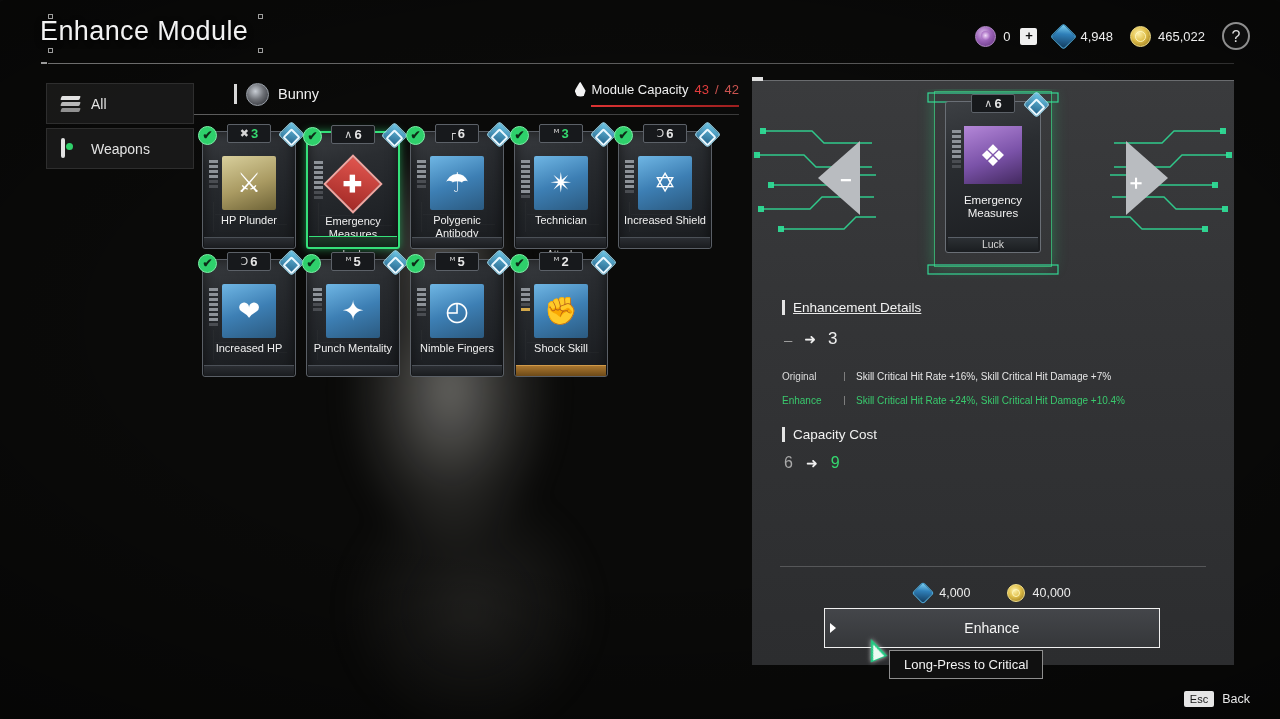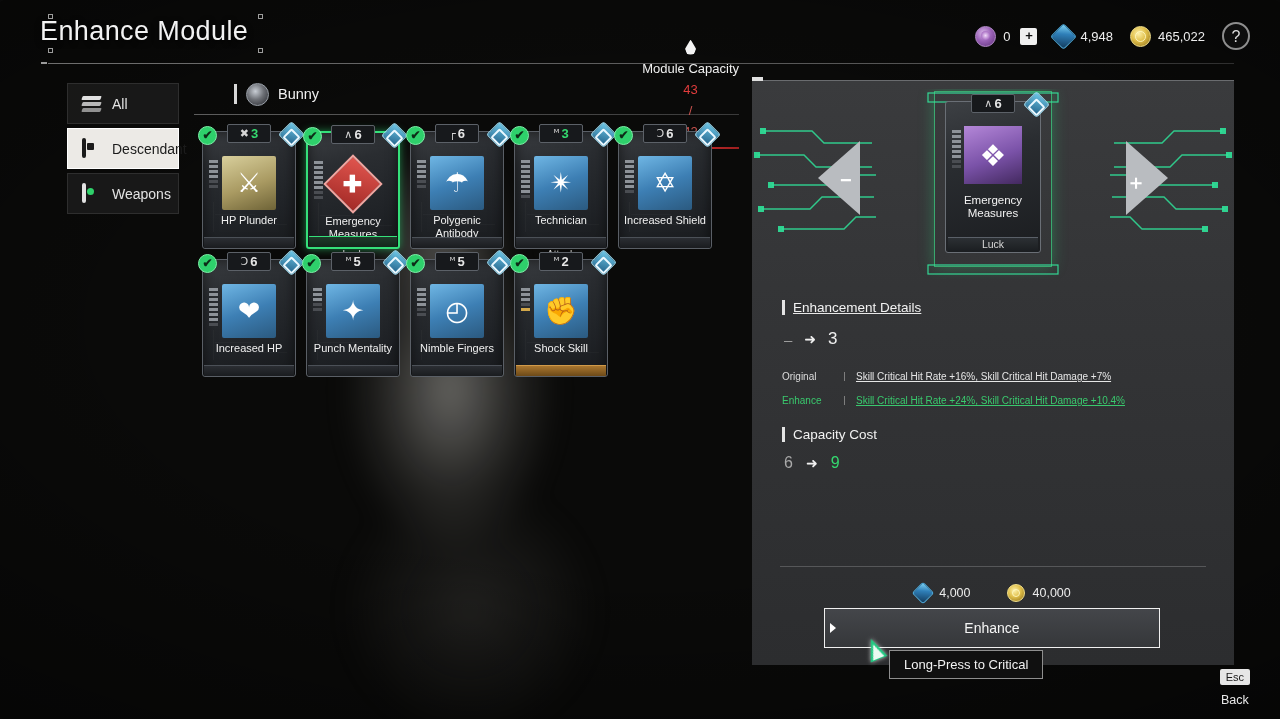--- a/index.html
+++ b/index.html
@@ -63,21 +63,21 @@
   .plus-btn {
     width:17px; height:17px; background:#f0f0f0; color:#111; border-radius:2px;
     font-size:13px; line-height:16px; text-align:center; font-weight:bold; margin-left:3px;
   }
   .help-btn {
     width:28px; height:28px; border-radius:50%; border:2px solid #8e8e8e;
     color:#dedede; font-size:16px; text-align:center; line-height:25px; background:rgba(20,20,20,.6);
   }
 
   
-  .sidebar { position:absolute; left:46px; top:83px; width:112px;margin-left:21px; }
+  .sidebar { position:absolute; left:46px; top:83px; width:148px; }
   .side-item {
     height:41px; margin-bottom:4px; display:flex; align-items:center; gap:11px;
     padding-left:14px; font-size:14px; color:#e2e2e2;
     background:rgba(26,26,26,.88); border:1px solid rgba(90,90,90,.35);
   }
   .side-item.active {
     background:#eceae6; color:#1b1b1b; border:1px solid #ffffff;
   }
   .side-item.active .sico { filter:none; }
   .sico { width:19px; height:18px; position:relative; flex:0 0 19px; }
@@ -93,21 +93,21 @@
   
   .center { position:absolute; left:194px; top:78px; width:545px; }
   .center-head { display:flex; align-items:center; height:32px;margin-left:40px; }
   .vbar { width:3px; height:20px; background:#d8d8d8; margin-right:9px; }
   .avatar {
     width:23px; height:23px; border-radius:50%; margin-right:9px;
     background:radial-gradient(circle at 40% 35%, #c8cdd4 0%, #6d7076 45%, #24262b 100%);
     border:1px solid #9aa0a8;
   }
   .char-name { font-size:14.5px; color:#f0f0f0; }
-  .cap-wrap { margin-left:auto; display:flex; align-items:center; gap:6px; position:relative; padding-bottom:10px;flex-direction:column; }
+  .cap-wrap { margin-left:auto; display:flex; align-items:center; gap:6px; position:relative; padding-bottom:10px; }
   .cap-drop { width:11px; height:15px; background:#f3f3f3;
      border-radius:50% 50% 50% 50% / 62% 62% 38% 38%; clip-path:polygon(50% 0%,100% 62%,82% 100%,18% 100%,0% 62%); }
   .cap-label { font-size:13px; color:#efefef; }
   .cap-cur { font-size:13px; color:#e03c3c; }
   .cap-max { font-size:13px; color:#c9534f; }
   .cap-underline { position:absolute; left:16px; right:0; bottom:0; height:2px;
      background:linear-gradient(to right,#d33,#9d1f1f); }
   .center-rule { height:1px; background:linear-gradient(to right,#5d5d5d,#3a3a3a); margin-top:4px; }
 
   
@@ -214,21 +214,21 @@
   .sect .vb { width:3px; height:15px; background:#e4e4e4; }
   .sect h3 { font-size:13.5px; font-weight:normal; color:#f2f2f2; }
 
   .lvl-row { position:absolute; left:32px; display:flex; align-items:center; gap:12px; font-size:17px; color:#f0f0f0; }
   .lvl-dash { color:#9d9d9d; font-size:15px; }
   .arrow-ico { color:#f0f0f0; font-size:14px; }
 
   .stat-row { position:absolute; left:30px; display:flex; align-items:flex-start; font-size:10px; }
   .stat-k { width:58px; color:#dcdcdc; }
   .stat-sep { width:1px; align-self:stretch; background:#7e7e7e; margin:1px 11px 1px 4px; }
-  .stat-v { color:#e6e6e6;text-decoration:underline; }
+  .stat-v { color:#e6e6e6; }
   .stat-row.enh .stat-k, .stat-row.enh .stat-v { color:#39c96d; }
 
   .cost-row { position:absolute; left:32px; display:flex; align-items:center; gap:13px; font-size:16px; }
   .cost-old { color:#a9a9a9; }
   .cost-new { color:#34d96f; }
 
   .panel-rule { position:absolute; left:28px; right:28px; height:1px; background:#565759; }
   .price-row { position:absolute; left:0; right:0; display:flex; justify-content:center; gap:36px; align-items:center; font-size:12.5px; color:#ececec; }
   .price { display:flex; align-items:center; gap:8px;text-align:center; }
 
@@ -242,21 +242,21 @@
   .tooltip {
     position:absolute; left:889px; top:650px; background:#101010; border:1px solid #8e8e8e;
     padding:6px 14px; font-size:13px; color:#f2f2f2; white-space:nowrap;
   }
   .cursor { position:absolute; left:866px; top:638px; width:0; height:0;
     border-left:9px solid transparent; border-right:9px solid transparent; border-bottom:22px solid #23c882;
     transform:rotate(-22deg); filter:drop-shadow(0 0 2px rgba(255,255,255,.7)); }
   .cursor::after { content:""; position:absolute; left:-6px; top:6px; width:0; height:0;
     border-left:6px solid transparent; border-right:6px solid transparent; border-bottom:15px solid #eafaf2; }
 
-  .esc-bar { position:absolute; right:30px; bottom:12px; display:flex; align-items:center; gap:8px;flex-direction:column; }
+  .esc-bar { position:absolute; right:30px; bottom:12px; display:flex; align-items:center; gap:8px; }
   .esc-key { background:#e6e6e6; color:#1a1a1a; font-size:11px; padding:2px 6px; border-radius:2px; }
   .esc-lbl { font-size:12.5px; color:#e8e8e8; }
 </style>
 </head>
 <body>
 
 <div class="bg-wrap">
   <div class="bg-tri"></div>
   <div class="bg-char"></div>
   <div class="bg-vig"></div>
@@ -290,24 +290,20 @@
 </div>
 
 <div class="sidebar">
   <div class="side-item">
     <span class="sico ico-layers">
         <i></i>
         <i></i>
         <i></i>
       </span>
     <span>All</span>
-  </div>
-  <div class="side-item active">
-    <span class="sico"><span class="ico-card"></span></span>
-    <span>Descendant</span>
   </div>
   <div class="side-item">
     <span class="sico"><span class="ico-card green"></span></span>
     <span>Weapons</span>
   </div>
 </div>
 
 <div class="center">
   <div class="center-head">
     <span class="vbar"></span>

